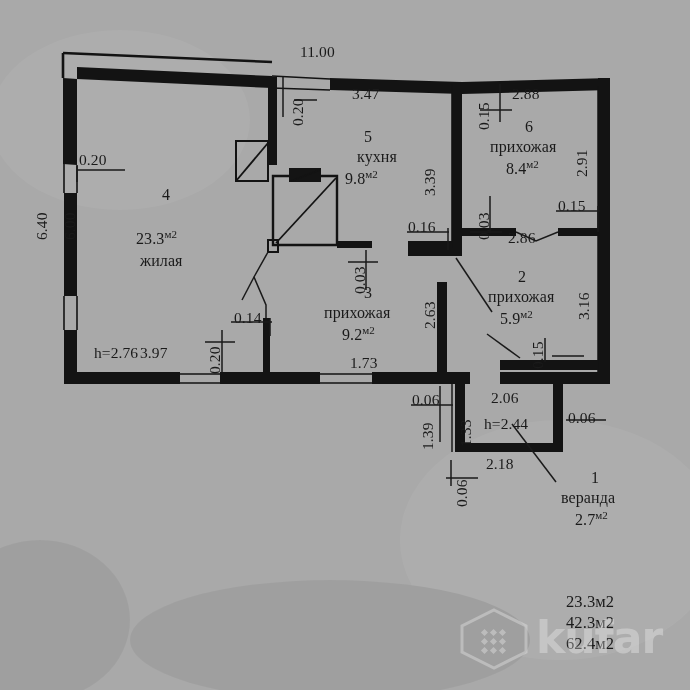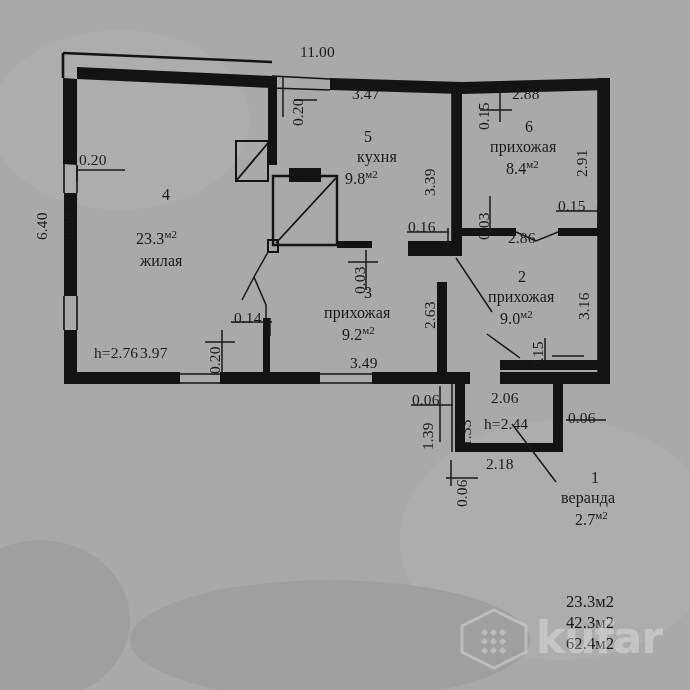--- a/index.html
+++ b/index.html
@@ -236,32 +236,32 @@
 
 <div class="lbl dim" style="left:508px;top:230px;">2.86</div>
 
 <div class="lbl dim" style="left:558px;top:198px;">0.15</div>
 
 <div class="lbl dimv" style="left:584px;top:276px;transform:rotate(-90deg) translate(-44px,-8px);">3.16</div>
 
 <div class="lbl roomnum" style="left:518px;top:268px;">2</div>
 <div class="lbl roomname" style="left:488px;top:288px;">прихожая</div>
 <div class="lbl roomname" style="left:500px;top:309px;">
-  <span>9.0</span><span class="sup">м2</span>
+  <span>5.9</span><span class="sup">м2</span>
 </div>
 
 <div class="lbl dimv" style="left:538px;top:325px;transform:rotate(-90deg) translate(-44px,-8px);">0.15</div>
 
 <div class="lbl roomnum" style="left:364px;top:284px;">3</div>
 <div class="lbl roomname" style="left:324px;top:304px;">прихожая</div>
 <div class="lbl roomname" style="left:342px;top:325px;">
   <span>9.2</span><span class="sup">м2</span>
 </div>
 
-<div class="lbl dim" style="left:350px;top:355px;">3.49</div>
+<div class="lbl dim" style="left:350px;top:355px;">1.73</div>
 
 <div class="lbl dimv" style="left:430px;top:285px;transform:rotate(-90deg) translate(-44px,-8px);">2.63</div>
 
 <div class="lbl dim" style="left:234px;top:310px;">0.14</div>
 
 <div class="lbl dimv" style="left:215px;top:330px;transform:rotate(-90deg) translate(-44px,-8px);">0.20</div>
 
 <div class="lbl dim" style="left:78px;top:345px;margin-left:16px;">h=2.76</div>
 <div class="lbl dim" style="left:140px;top:345px;">3.97</div>
 

